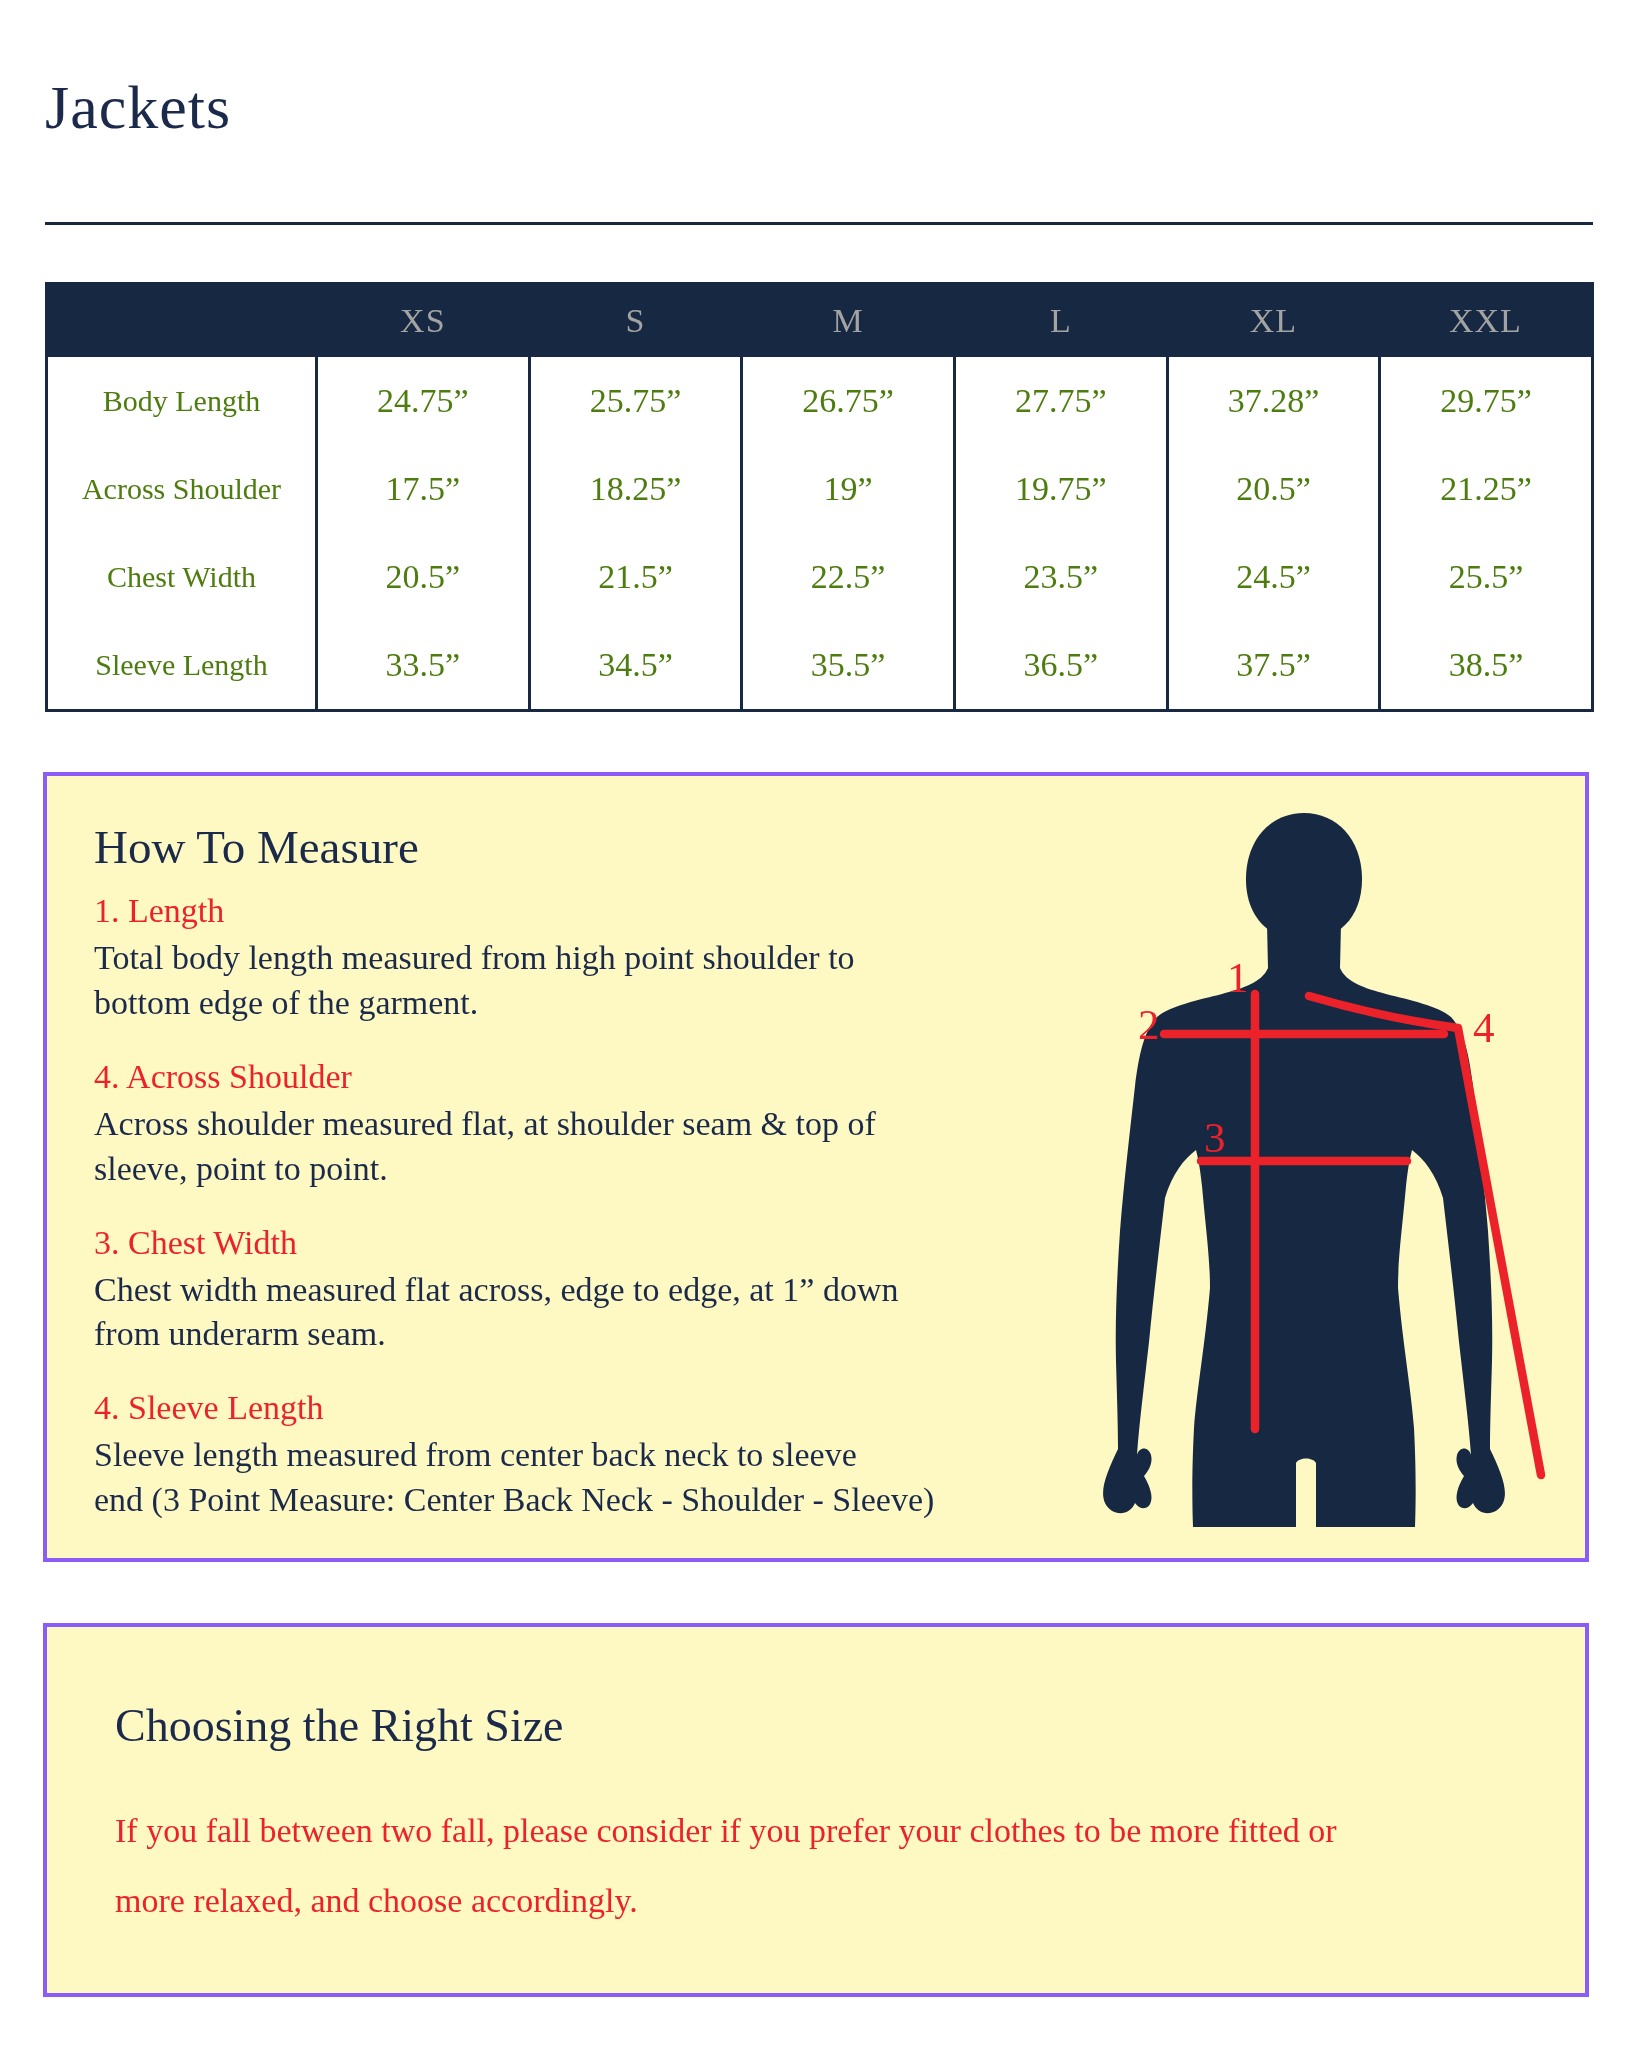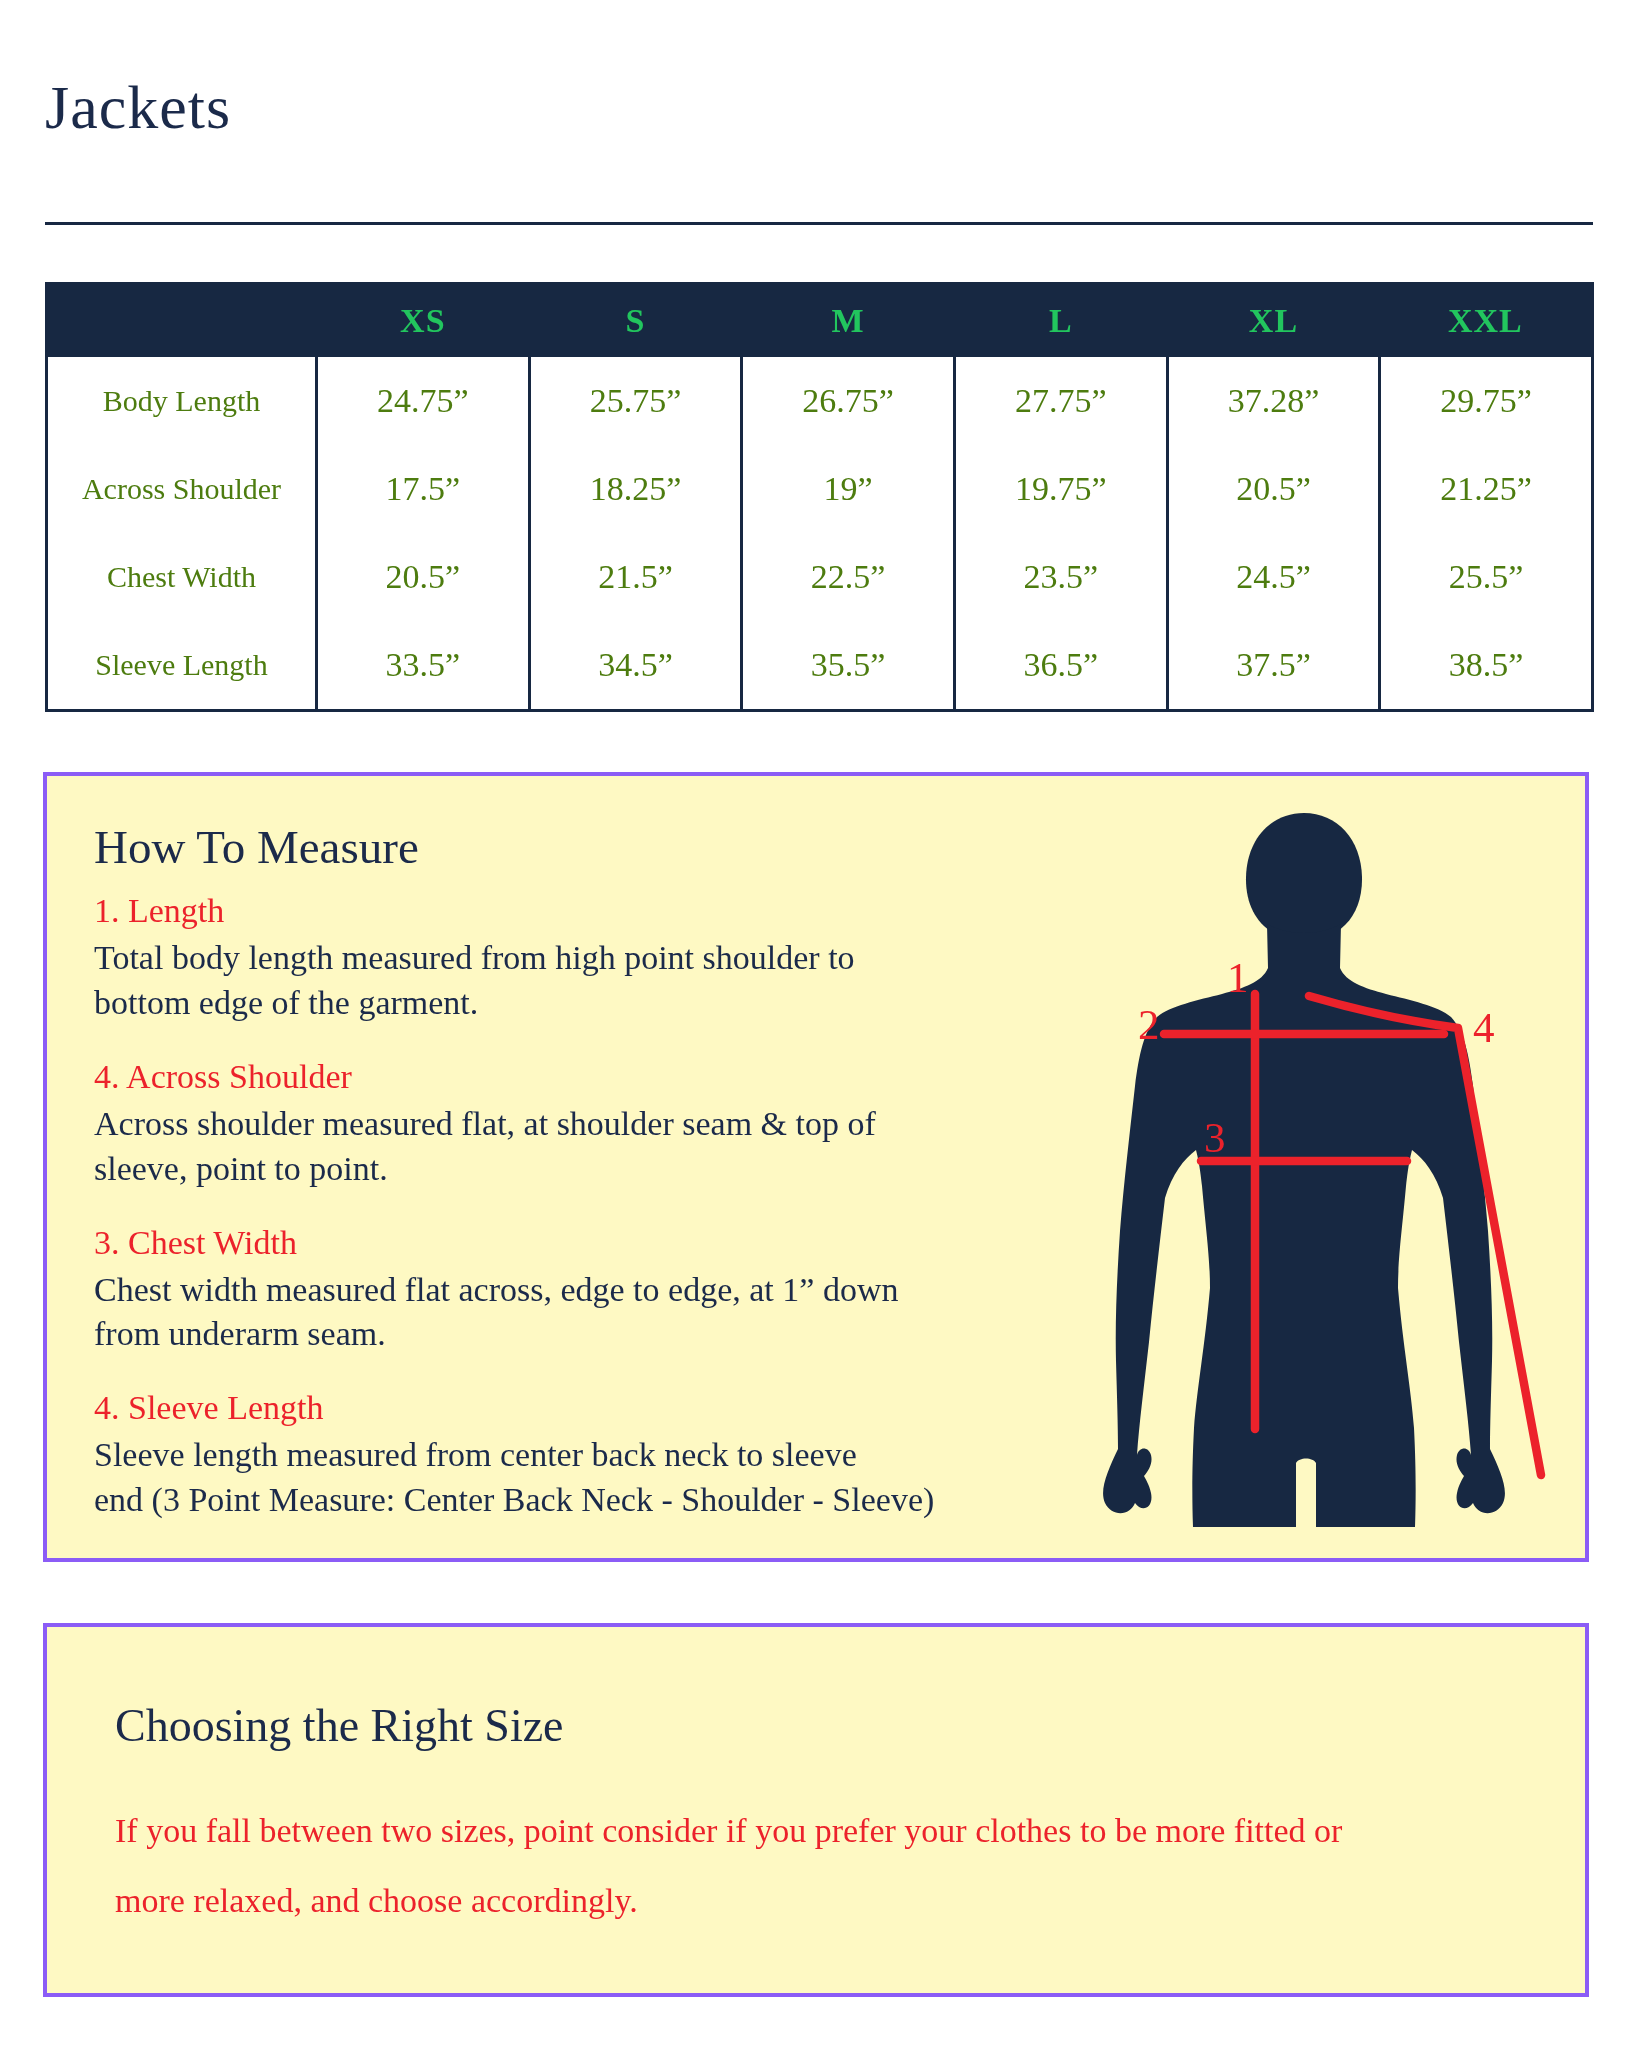--- a/index.html
+++ b/index.html
@@ -14,21 +14,21 @@
   }
   .rule{position:absolute;left:45px;top:222px;width:1548px;height:3px;background:#172842;}
   
   .size-table{
     position:absolute;left:45px;top:282px;width:1549px;
     border-collapse:collapse;table-layout:fixed;
     border:3px solid #172842;
   }
   .size-table col.c-label{width:270px;}
   .size-table thead th{
-    background:#172842;color:#22c55e;font-weight:bold;
+    background:#172842;color:#a3a3a3;font-weight:normal;
     font-size:34px;height:70px;letter-spacing:1px;
   }
   .size-table tbody td{
     height:86px;text-align:center;vertical-align:middle;
     color:#4d7c0f;font-size:34px;
     border-left:3px solid #172842;
   }
   .size-table tbody td.rowlabel{border-left:none;font-size:30px;}
   
   .box{position:absolute;left:43px;width:1546px;border:4px solid #8b5cf6;box-sizing:border-box;background:#fef9c3;}
@@ -184,17 +184,17 @@
         <text x="133" y="206">1</text>
         <text x="44" y="253">2</text>
         <text x="110" y="366">3</text>
         <text x="379" y="256">4</text>
       </g>
     </svg>
   </section>
 
   <section class="box choose-box">
     <h2>Choosing the Right Size</h2>
-    <p>If you fall between two sizes, point consider if you prefer your clothes to be more fitted or
+    <p>If you fall between two fall, please consider if you prefer your clothes to be more fitted or
 more relaxed, and choose accordingly.</p>
   </section>
 
 </div>
 
 </body></html>

